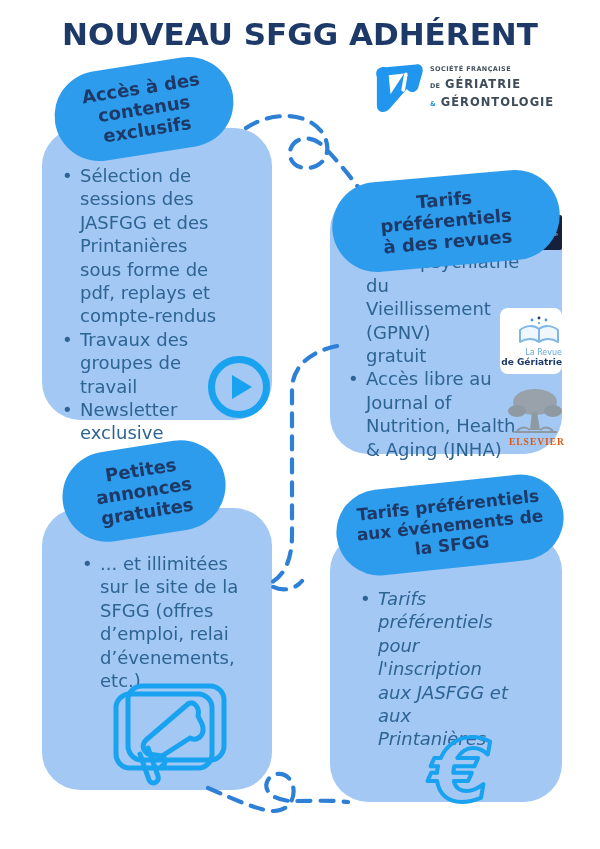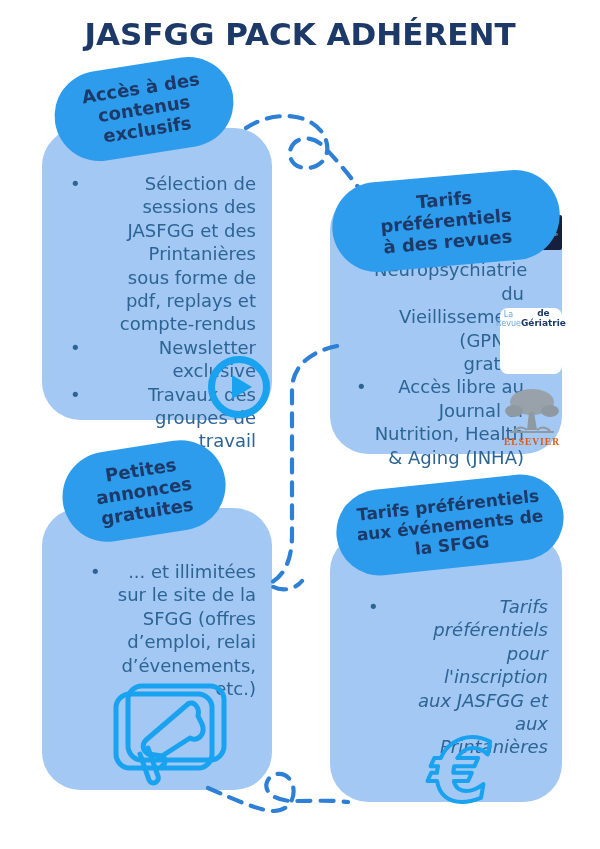--- a/index.html
+++ b/index.html
@@ -23,21 +23,21 @@
   .logo-text .amp{color:#2196EE;}
   .logo-text .big{font-size:11.5px; font-weight:bold; letter-spacing:1px; color:#3E4C5A;}
   
   .connectors{position:absolute; left:0; top:0; z-index:2; pointer-events:none;}
   .connectors path{fill:none; stroke:#2E7FD6; stroke-width:4.2; stroke-dasharray:13 10; stroke-linecap:round;}
   
   .card{
     position:absolute; background:#A2C8F3; border-radius:38px; z-index:1;
     color:#2D6494; box-sizing:border-box;
   }
-  .card ul{list-style:none; margin:8px; padding:0;text-align:right;}
+  .card ul{list-style:none; margin:0; padding:0;}
   .card li{
     position:relative; padding-left:18px; white-space:pre-line;
     font-size:18px; line-height:1.3; font-weight:500;
   }
   .card li::before{content:"•"; position:absolute; left:0; top:0;}
   #card1{left:42px; top:128px; width:230px; height:292px; padding:36px 8px 0 20px;}
   #card2{left:330px; top:192px; width:232px; height:262px; padding:35px 6px 0 18px;}
   #card3{left:42px;  top:508px; width:230px; height:282px; padding:44px 8px 0 40px;}
   #card4{left:330px; top:533px; width:232px; height:269px; padding:54px 6px 0 30px;font-style:italic;}
   
@@ -68,65 +68,77 @@
     position:absolute; left:170px; top:23px; width:62px; height:35px;
     background:#16203C; border-radius:2px; overflow:hidden;
   }
   .gpnv .tab{position:absolute; top:2px; right:3px; width:10px; height:5px; background:#E8A128;}
   .gpnv .amp{position:absolute; left:3px; top:5px; font-size:17px; color:#D9A93C; font-family:"DejaVu Serif","Liberation Serif",serif; font-style:italic;}
   .gpnv .lines{position:absolute; left:17px; top:5px; font-size:4.8px; line-height:1.25;}
   .gpnv .g1,.gpnv .g4{color:#E8C25A;}
   .gpnv .g2,.gpnv .g3{color:#CDD5E2;}
   .revue{
     position:absolute; left:170px; top:116px; width:62px; height:66px;
-    background:#ffffff; border-radius:8px; display:flex; flex-direction:row;
-    align-items:flex-start; justify-content:center; text-align:center;
+    background:#ffffff; border-radius:8px; display:flex; flex-direction:column;
+    align-items:flex-end; justify-content:center; text-align:center;
   }
   .revue .r1{font-size:8px; color:#69A8DC; margin-top:2px;}
   .revue .r2{font-size:9px; color:#1D3968; font-weight:bold;}
   .elsevier{
     position:absolute; left:169px; top:194px; width:66px; height:64px;
-    display:flex; flex-direction:column; align-items:center; justify-content:flex-start;
+    display:flex; flex-direction:column; align-items:flex-end; justify-content:flex-start;
   }
   .elsevier .ename{
     font-family:"Liberation Serif","DejaVu Serif",serif; font-weight:bold;
     font-size:9.5px; letter-spacing:1px; color:#E4560F; margin-top:1px;
   }
   
   .mega{position:absolute; left:60px; top:174px;}
   .euro{position:absolute; left:86px; top:194px;}
 </style>
 </head>
 <body>
 
 <div class="page">
 
-  <h1 class="title">JASFGG PACK ADHÉRENT</h1>
-
+  <h1 class="title">NOUVEAU SFGG ADHÉRENT</h1>
+
+  <div class="logo">
+    <svg class="logo-mark" width="58" height="50" viewBox="0 0 64 54">
+      <path d="M12,15 C9,7 15,3 22,4 L55,1 C61,0 64,5 62,11 L58,25 C57,31 51,33 47,30 L45,28 L26,50 C20,56 12,54 12,46 Z" fill="#2196EE"></path>
+      <path d="M25,13 L42,11 L27,34 Z" fill="#ffffff"></path>
+      <path d="M44,12 L41,29" stroke="#ffffff" stroke-width="4" fill="none" stroke-linecap="round"></path>
+    </svg>
+    <div class="logo-text">
+      <div class="t1">SOCIÉTÉ FRANÇAISE</div>
+      <div><span class="sm">DE</span> <span class="big">GÉRIATRIE</span></div>
+      <div><span class="sm amp">&amp;</span> <span class="big">GÉRONTOLOGIE</span></div>
+    </div>
+  </div>
 
   <svg class="connectors" width="600" height="849" viewBox="0 0 600 849">
     <path d="M246,128 C268,113 304,110 321,131 C331,144 329,160 316,166 C302,172 288,164 290,151 C293,137 311,134 323,146 C340,163 357,185 369,202"></path>
     <path d="M337,346 C308,352 292,368 292,390 L292,535 C292,562 283,577 269,584 C278,592 294,591 302,581"></path>
     <path d="M208,788 C238,801 260,811 274,811 C290,811 297,796 292,783 C287,771 271,771 267,782 C263,793 277,801 292,801 C310,801 331,800 348,802"></path>
   </svg>
 
   <div class="card" id="card1">
     <ul>
       <li>Sélection de
 sessions des
 JASFGG et des
 Printanières
 sous forme de
 pdf, replays et
 compte-rendus</li>
-      <li>Newsletter
-exclusive</li>
       <li>Travaux des
 groupes de
 travail</li>
+      <li>Newsletter
+exclusive</li>
     </ul>
     <div class="play">
         <div class="tri"></div>
       </div>
   </div>
   <div class="banner" id="banner1">Accès à des
 contenus
 exclusifs</div>
 
   <div class="card" id="card2">

